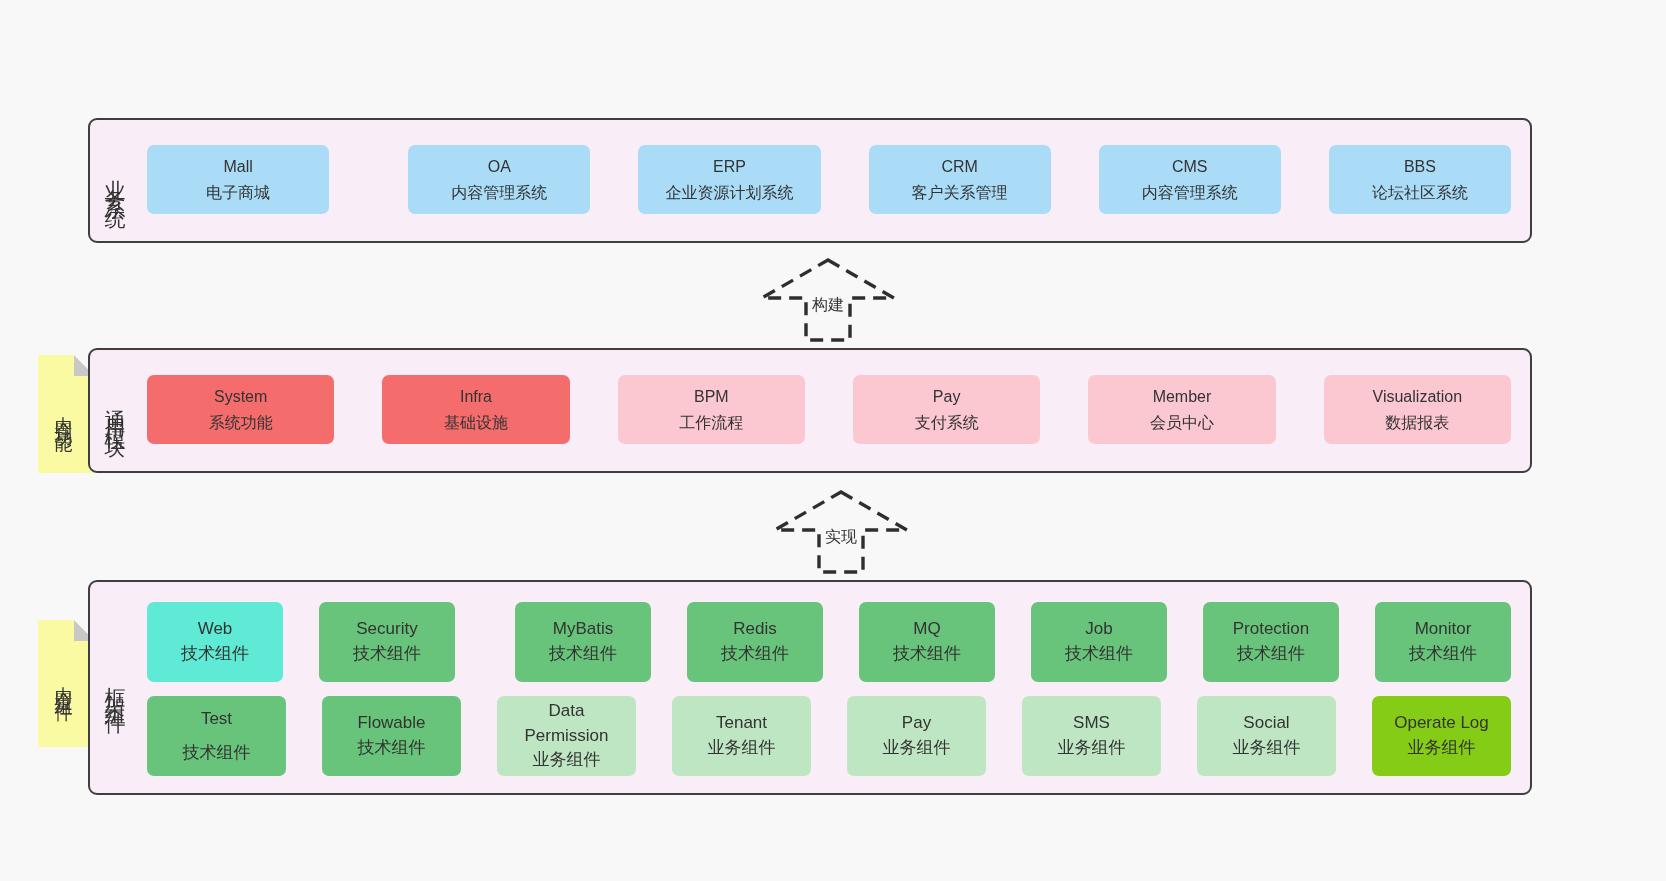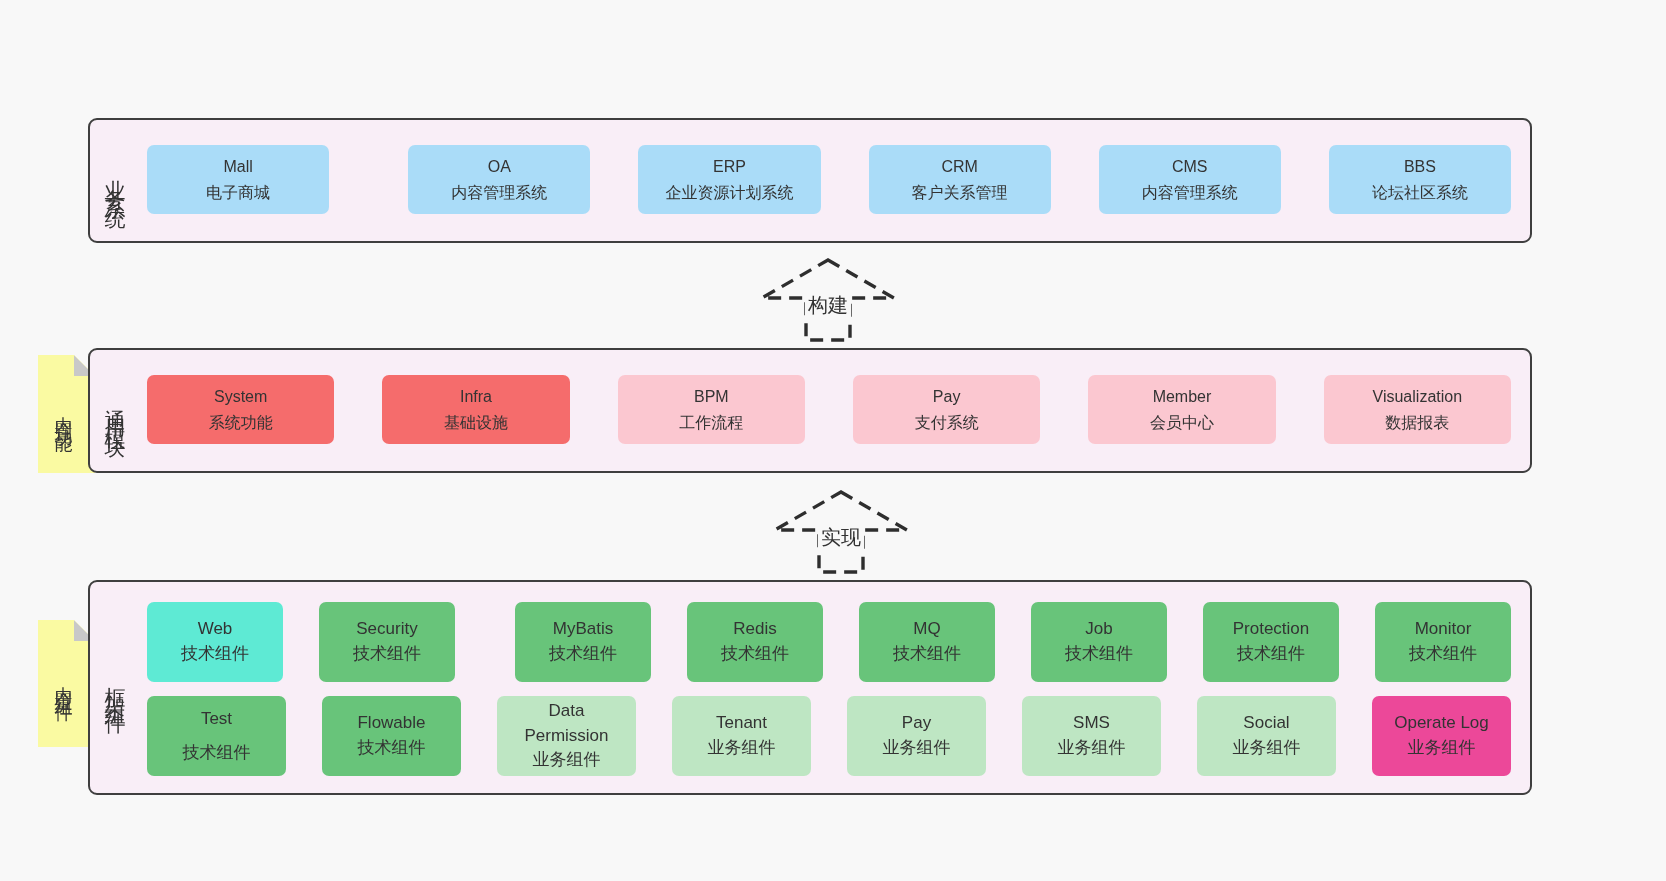--- a/index.html
+++ b/index.html
@@ -68,21 +68,21 @@
   .up-arrow{position:absolute;width:140px;height:86px;z-index:1;}
   #arrow-build{left:758px;top:257px;}
   #arrow-implement{left:771px;top:489px;}
   .up-arrow svg{position:absolute;inset:0;overflow:visible;}
   .up-arrow .arrow-outline{
     fill:none;stroke:var(--arrow);stroke-width:3.4;
     stroke-dasharray:13 8;
   }
   .arrow-label{
     position:absolute;left:50%;top:48px;transform:translate(-50%,-50%);
-    background:var(--page-bg);padding:2px 3px;font-size:20px;color:#333;
+    background:var(--page-bg);padding:2px 3px;font-size:16px;color:#333;
     white-space:nowrap;
   }
 </style>
 </head>
 <body>
 
 <div class="canvas">
 
   <section class="panel" id="panel-business">
     <div class="vlabel">业务系统</div>
@@ -227,21 +227,21 @@
           <span>业务组件</span>
         </div>
         <div class="box" style="background: rgb(190, 230, 195); justify-content: center;">
           <span>SMS</span>
           <span>业务组件</span>
         </div>
         <div class="box" style="background: rgb(190, 230, 195);">
           <span>Social</span>
           <span>业务组件</span>
         </div>
-        <div class="box" style="background: #ec4899;">
+        <div class="box" style="background: #84cc16;">
           <span>Operate Log</span>
           <span>业务组件</span>
         </div>
       </div>
     </div>
   </section>
 
 </div>
 
 </body></html>

